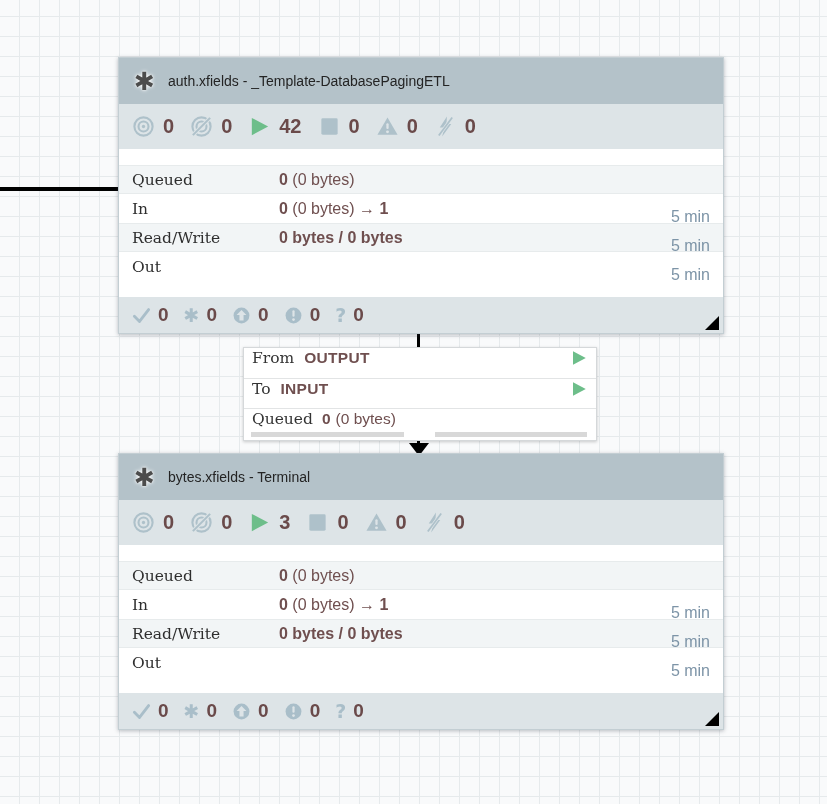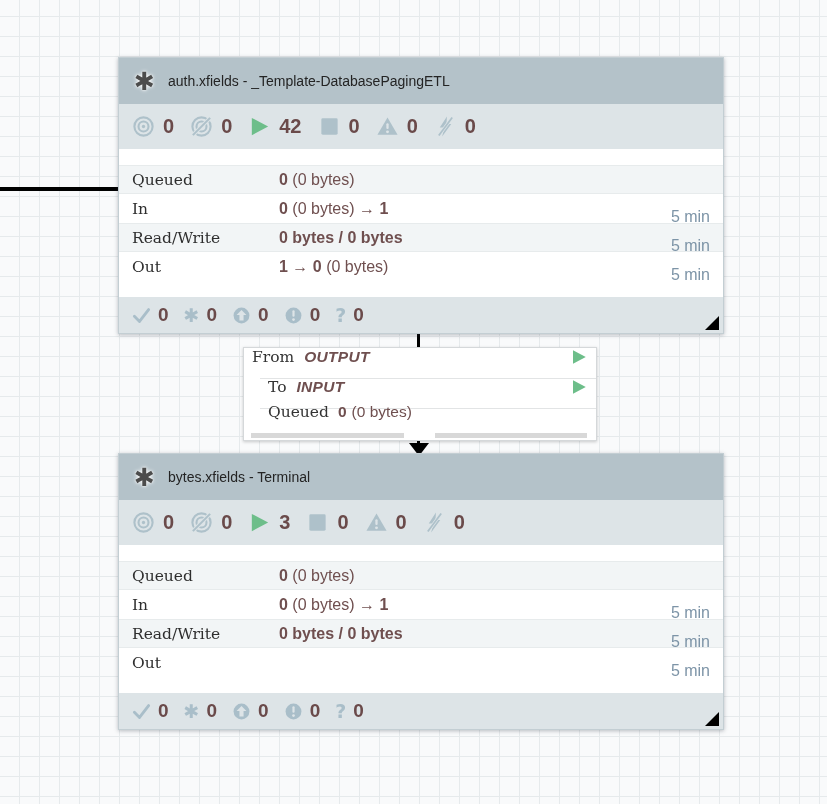--- a/index.html
+++ b/index.html
@@ -46,24 +46,24 @@
   .f-icon{display:block;color:#a9bec9;}
   .f-icon svg{width:19px;height:19px;display:block;}
   .f-glyph{font-size:19px;font-weight:bold;color:#a9bec9;line-height:19px;font-family:"DejaVu Sans",sans-serif;}
   .fcnt{margin-left:7px;font-size:19px;font-weight:bold;color:#6a4a4a;}
   .resize-handle{position:absolute;right:4px;bottom:3px;width:0;height:0;
       border-bottom:14px solid #000;border-left:14px solid transparent;}
 
   
   .conn-label{position:absolute;left:243px;top:347px;width:354px;height:94px;background:#fff;z-index:4;
       border:1px solid #d5d8da;box-shadow:0 1px 3px rgba(0,0,0,.2);box-sizing:border-box;}
-  .cl-row{height:30px;display:flex;align-items:flex-end;padding:12px 8px;box-sizing:border-box;}
-  .cl-row + .cl-row{border-top:1px solid #e2e4e5;margin-left:16px;}
+  .cl-row{height:30px;display:flex;align-items:flex-start;padding:1px 8px;box-sizing:border-box;}
+  .cl-row + .cl-row{border-top:1px solid #e2e4e5;}
   .cl-k{font-family:"DejaVu Serif",serif;font-size:15.5px;color:#333;}
-  .cl-v{margin-left:10px;font-size:15.5px;font-weight:bold;color:#6f4f4f;letter-spacing:.3px;font-style:italic;}
+  .cl-v{margin-left:10px;font-size:15.5px;font-weight:bold;color:#6f4f4f;letter-spacing:.3px;}
   .cl-play{margin-left:auto;display:block;}
   .cl-play svg{width:18px;height:18px;display:block;}
   .cl-q{height:24px;}
   .cl-q .qc{margin-left:9px;font-weight:bold;color:#6f4f4f;font-size:15.5px;}
   .cl-q .qs{margin-left:5px;color:#6f4f4f;font-size:15.5px;}
   .cl-bars{position:relative;height:9px;}
   .bar{position:absolute;top:0;height:5px;background:#d8d8d8;}
   .bar.b1{left:7px;width:153px;}
   .bar.b2{right:9px;width:152px;}
 </style>
@@ -187,21 +187,20 @@
         <span class="rv"><b>0</b><span> (0 bytes) → </span><b>1</b></span>
         <span class="rt">5 min</span>
       </div>
       <div class="row alt">
         <span class="rl">Read/Write</span>
         <span class="rv"><b>0 bytes / 0 bytes</b></span>
         <span class="rt">5 min</span>
       </div>
       <div class="row">
         <span class="rl">Out</span>
-        <span class="rv"><b>1</b><span> → </span><b>0</b><span> (0 bytes)</span></span>
         <span class="rt">5 min</span>
       </div>
     </div>
     <div class="pg-footer">
       <span class="fstat">
         <span class="f-icon">
             <svg viewBox="0 0 24 24">
               <use href="#i-check"></use>
             </svg>
           </span>

